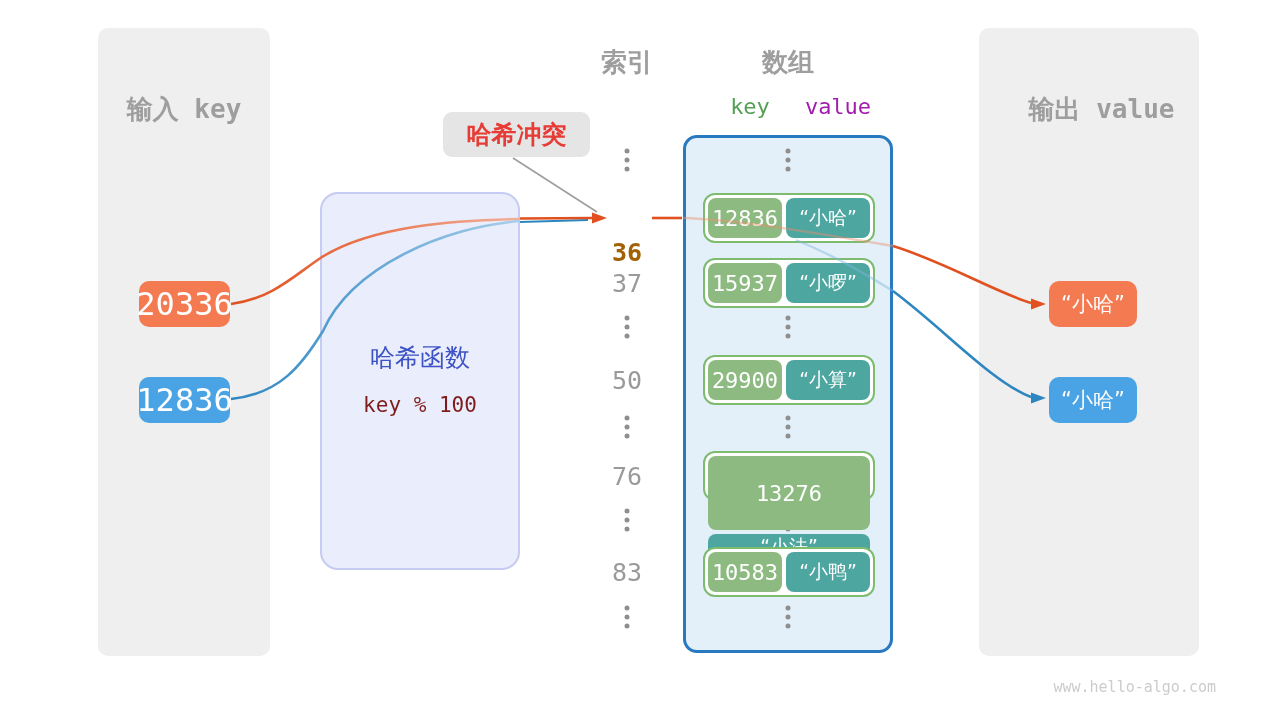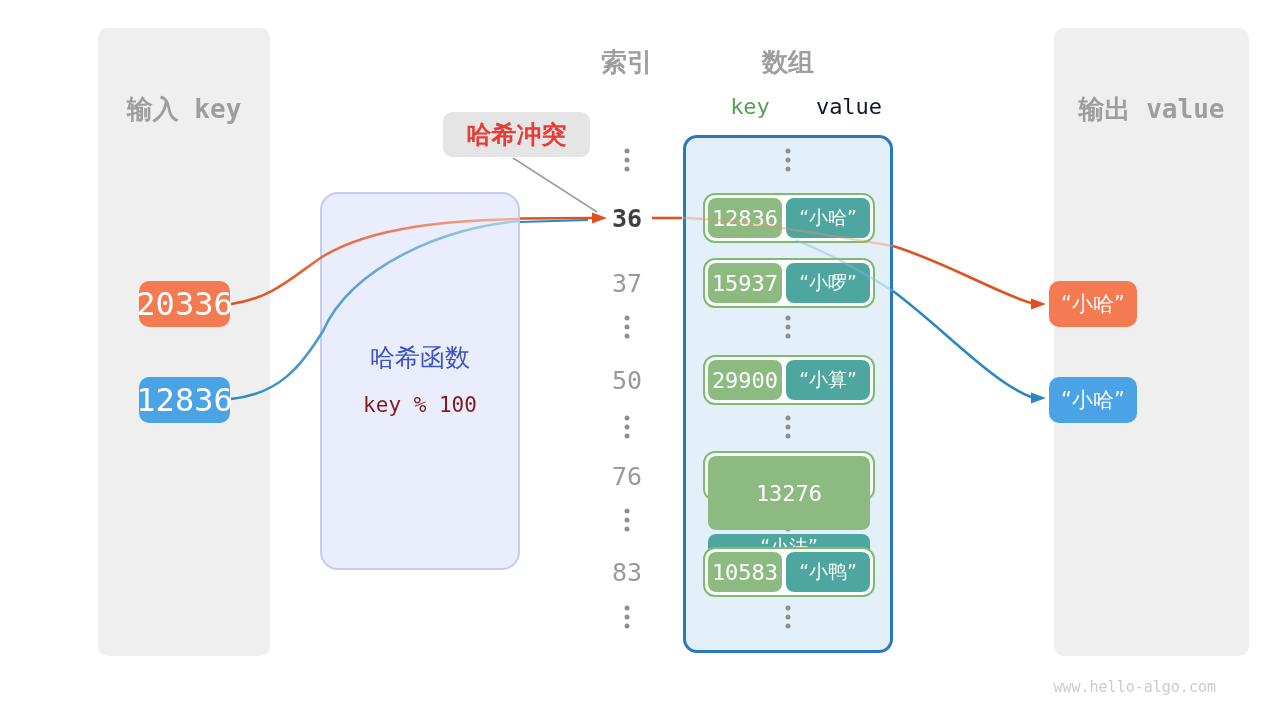--- a/index.html
+++ b/index.html
@@ -5,21 +5,21 @@
   html,body{margin:0;padding:0;background:#ffffff;}
   .canvas{
     position:relative;width:1280px;height:720px;overflow:hidden;background:#ffffff;
     font-family:"DejaVu Sans","Liberation Sans",sans-serif;
   }
   .mono{font-family:"DejaVu Sans Mono","DejaVu Sans","Liberation Mono",monospace;}
 
   
   .panel{position:absolute;background:#efefef;border-radius:10px;}
   .panel-left{left:98px;top:28px;width:172px;height:628px;}
-  .panel-right{left:1054px;top:28px;width:195px;height:628px;}
+  .panel-right{left:979px;top:28px;width:195px;height:628px;padding-left:25px;}
   .panel-title{
     margin-top:64px;text-align:center;font-weight:bold;font-size:26px;color:#9e9e9e;
     font-family:"DejaVu Sans Mono","DejaVu Sans",sans-serif;
   }
 
   
   .chip{
     position:absolute;border-radius:10px;color:#ffffff;display:flex;
     align-items:center;justify-content:center;
   }
@@ -55,34 +55,34 @@
 
   
   .col-header{
     position:absolute;transform:translate(-50%,-50%);font-weight:bold;font-size:26px;color:#9e9e9e;
     white-space:nowrap;
   }
   .idx{
     position:absolute;left:627px;transform:translate(-50%,-50%);
     font-size:25px;color:#9a9a9a;white-space:nowrap;
   }
-  .idx.hot{color:#404040;font-weight:bold;}
+  .idx.hot{color:#a16207;font-weight:bold;margin-top:34px;}
 
   
   .vdots{position:absolute;transform:translate(-50%,-50%);display:flex;flex-direction:column;gap:4px;}
   .vdots i{width:5px;height:5px;border-radius:50%;background:#8f8f8f;display:block;}
 
   
   .array-box{
     position:absolute;left:683px;top:135px;width:210px;height:518px;
     background:#E3F0F9;border:3px solid #2879C0;border-radius:14px;box-sizing:border-box;
   }
   .kv-header{position:absolute;transform:translate(-50%,-50%);font-size:22px;white-space:nowrap;}
   .kv-key{color:#56A056;}
-  .kv-value{color:#0f172a;margin-left:11px;}
+  .kv-value{color:#a21caf;}
 
   
   .entry{
     position:absolute;left:703px;width:172px;height:50px;background:#ffffff;
     border:2px solid #7DBB6E;border-radius:12px;box-sizing:border-box;
     display:flex;gap:4px;padding:3px;
   }
   .kbox,.vbox{
     border-radius:8px;color:#ffffff;display:flex;align-items:center;justify-content:center;
   }

